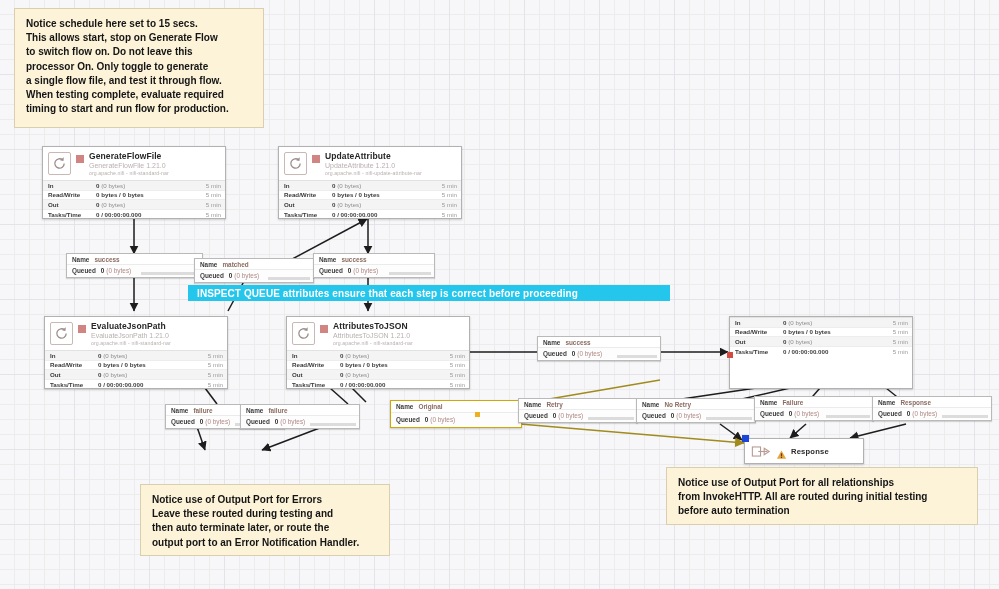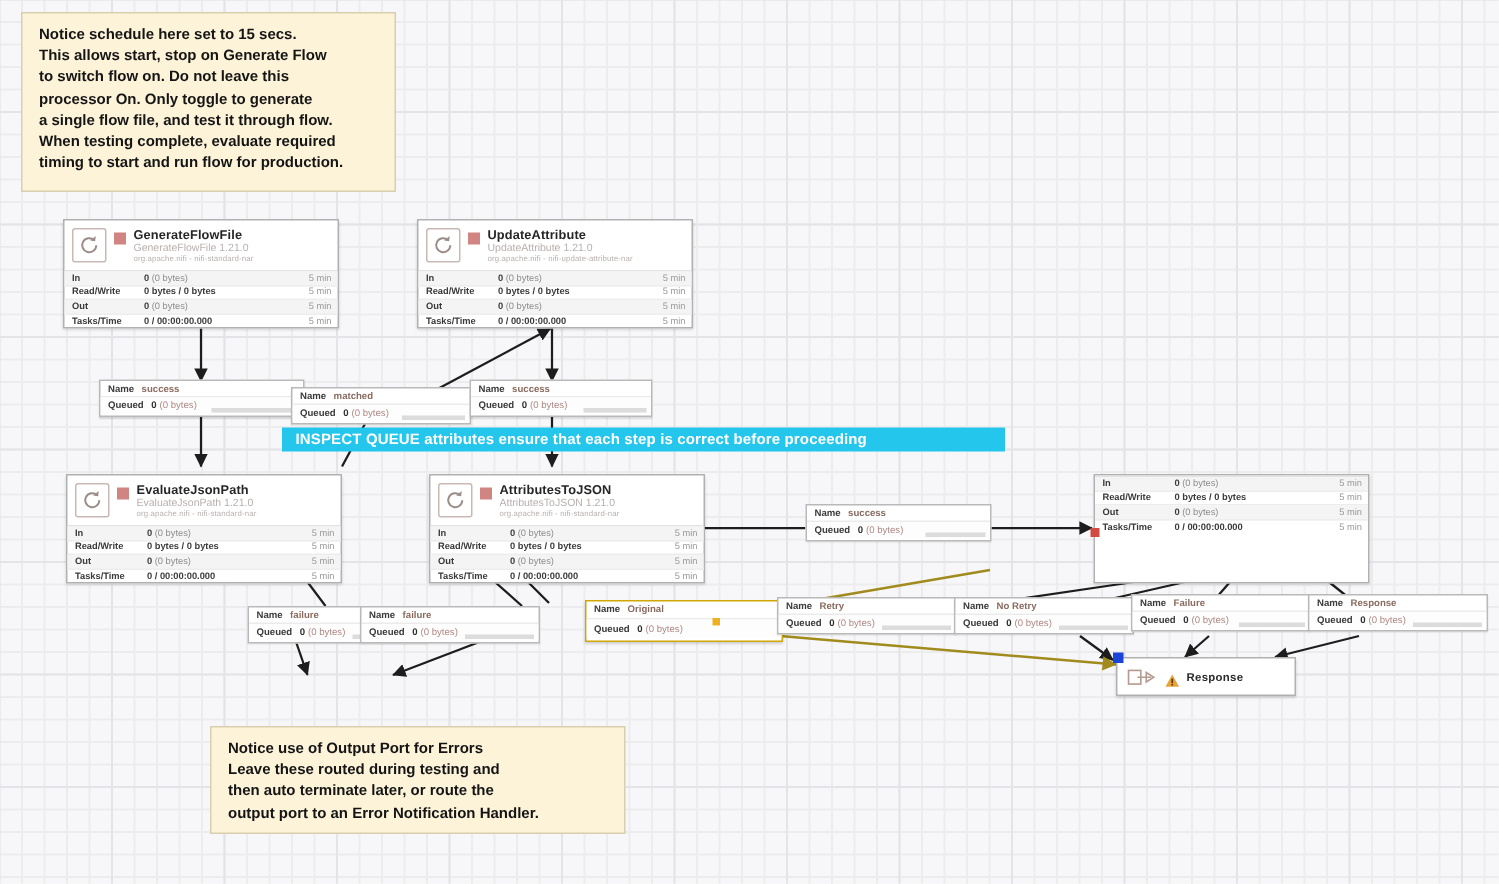--- a/index.html
+++ b/index.html
@@ -490,19 +490,22 @@
     <span class="warn-tri">
       <svg width="11" height="10" viewBox="0 0 12 12">
           <path d="M6 0.7 L11.5 10.6 L0.5 10.6 z" fill="#e8a33d"></path>
           <rect x="5.3" y="4" width="1.4" height="3.6" fill="#5a3d08"></rect>
           <rect x="5.3" y="8.2" width="1.4" height="1.4" fill="#5a3d08"></rect>
         </svg>
     </span>
     <span class="oport-name">Response</span>
   </div>
 
-  <div class="note" style="left:140px;top:484px;width:277px;height:72px;">Notice use of Output Port for Errors
+  <div class="note" style="left:140px;top:484px;width:250px;height:72px;">Notice use of Output Port for Errors
 Leave these routed during testing and
 then auto terminate later, or route the
 output port to an  Error Notification Handler.</div>
 
+  <div class="note" style="left:666px;top:467px;width:312px;height:58px;">Notice use of Output Port for all relationships
+from InvokeHTTP. All are routed during initial testing
+before auto termination</div>
 
 </div>
 
 </body></html>

